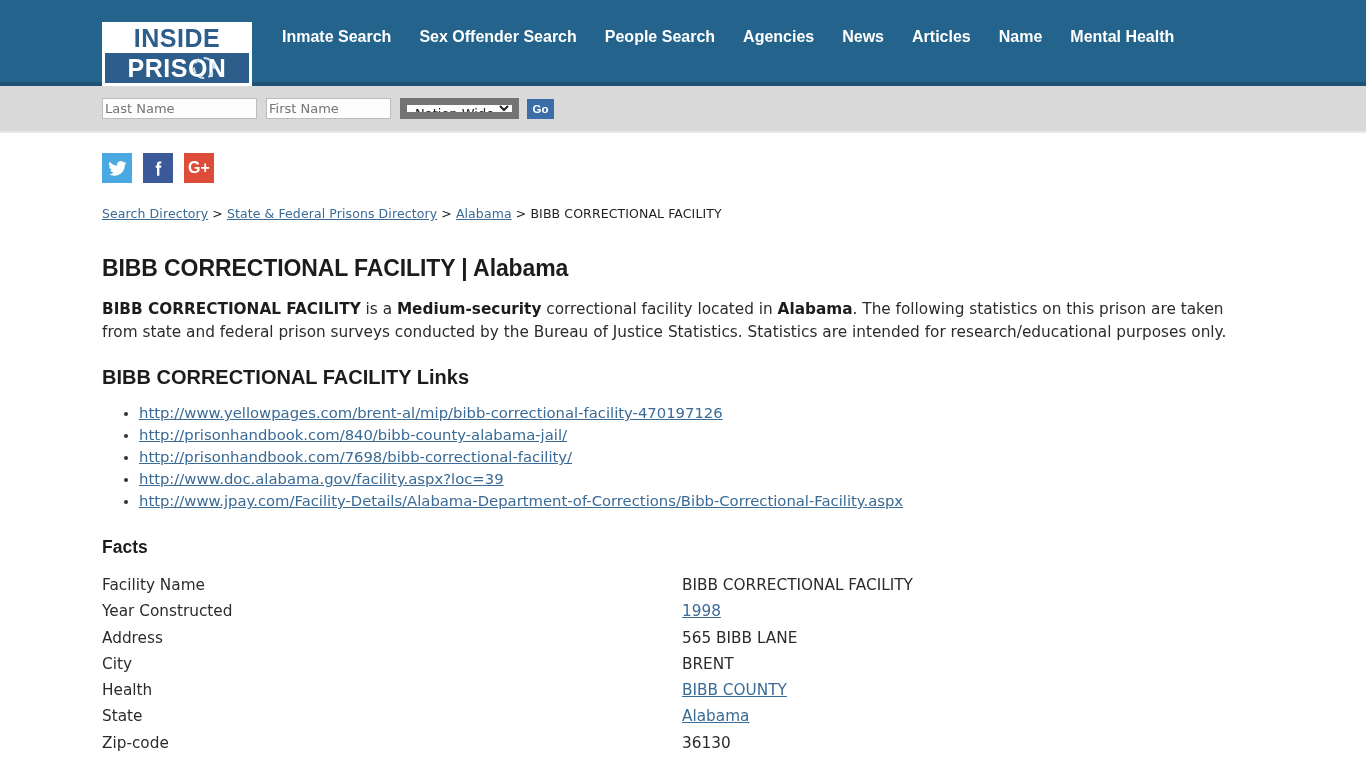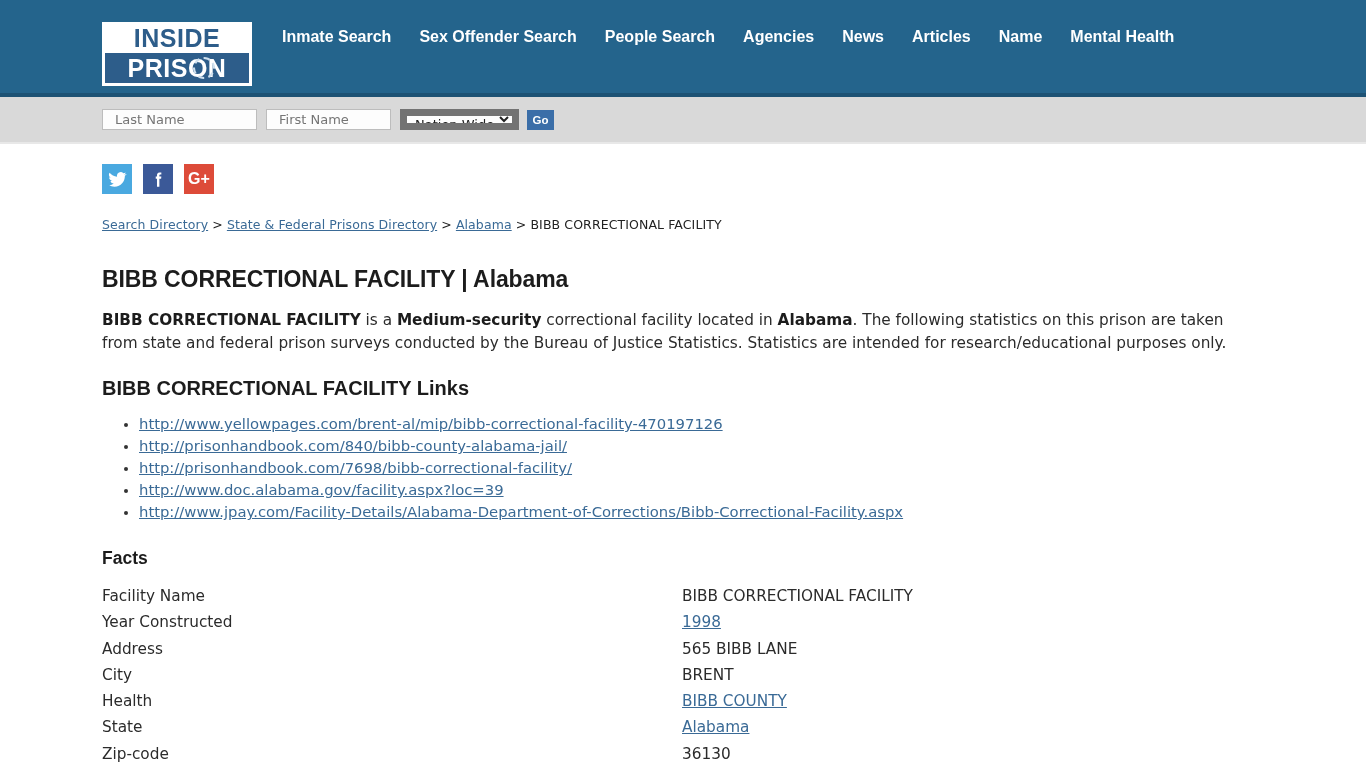--- a/index.html
+++ b/index.html
@@ -9,21 +9,21 @@
     width: 1366px;
     height: 768px;
     background: #ffffff;
     font-family: "DejaVu Sans", sans-serif;
     overflow: hidden;
   }
 
   
   .header {
     width: 100%;
-    height: 97px;
+    height: 86px;
     background: #24648c;
     border-bottom: 4px solid #1d5274;
     display: flex;
     align-items: flex-start;
     position: relative;
     text-align: center;
   }
   .logo {
     margin-left: 102px;
     margin-top: 22px;
@@ -103,21 +103,21 @@
     align-items: center;
     padding-left: 102px;
   }
   .searchbar input[type="text"] {
     height: 21px;
     border: 1px solid #bdbdbd;
     background: #fdfdfd;
     font-family: "DejaVu Sans", sans-serif;
     font-size: 13px;
     color: #333;
-    padding: 1px 12px;
+    padding: 1px 2px;
     outline: none;
   }
   .inp-last { width: 155px; margin-right: 9px; }
   .inp-first { width: 125px; margin-right: 9px; }
   .searchbar select {
     height: 21px;
     width: 119px;
     border: 7px solid #737373;
     background: #fdfdfd;
     font-family: "DejaVu Sans", sans-serif;

